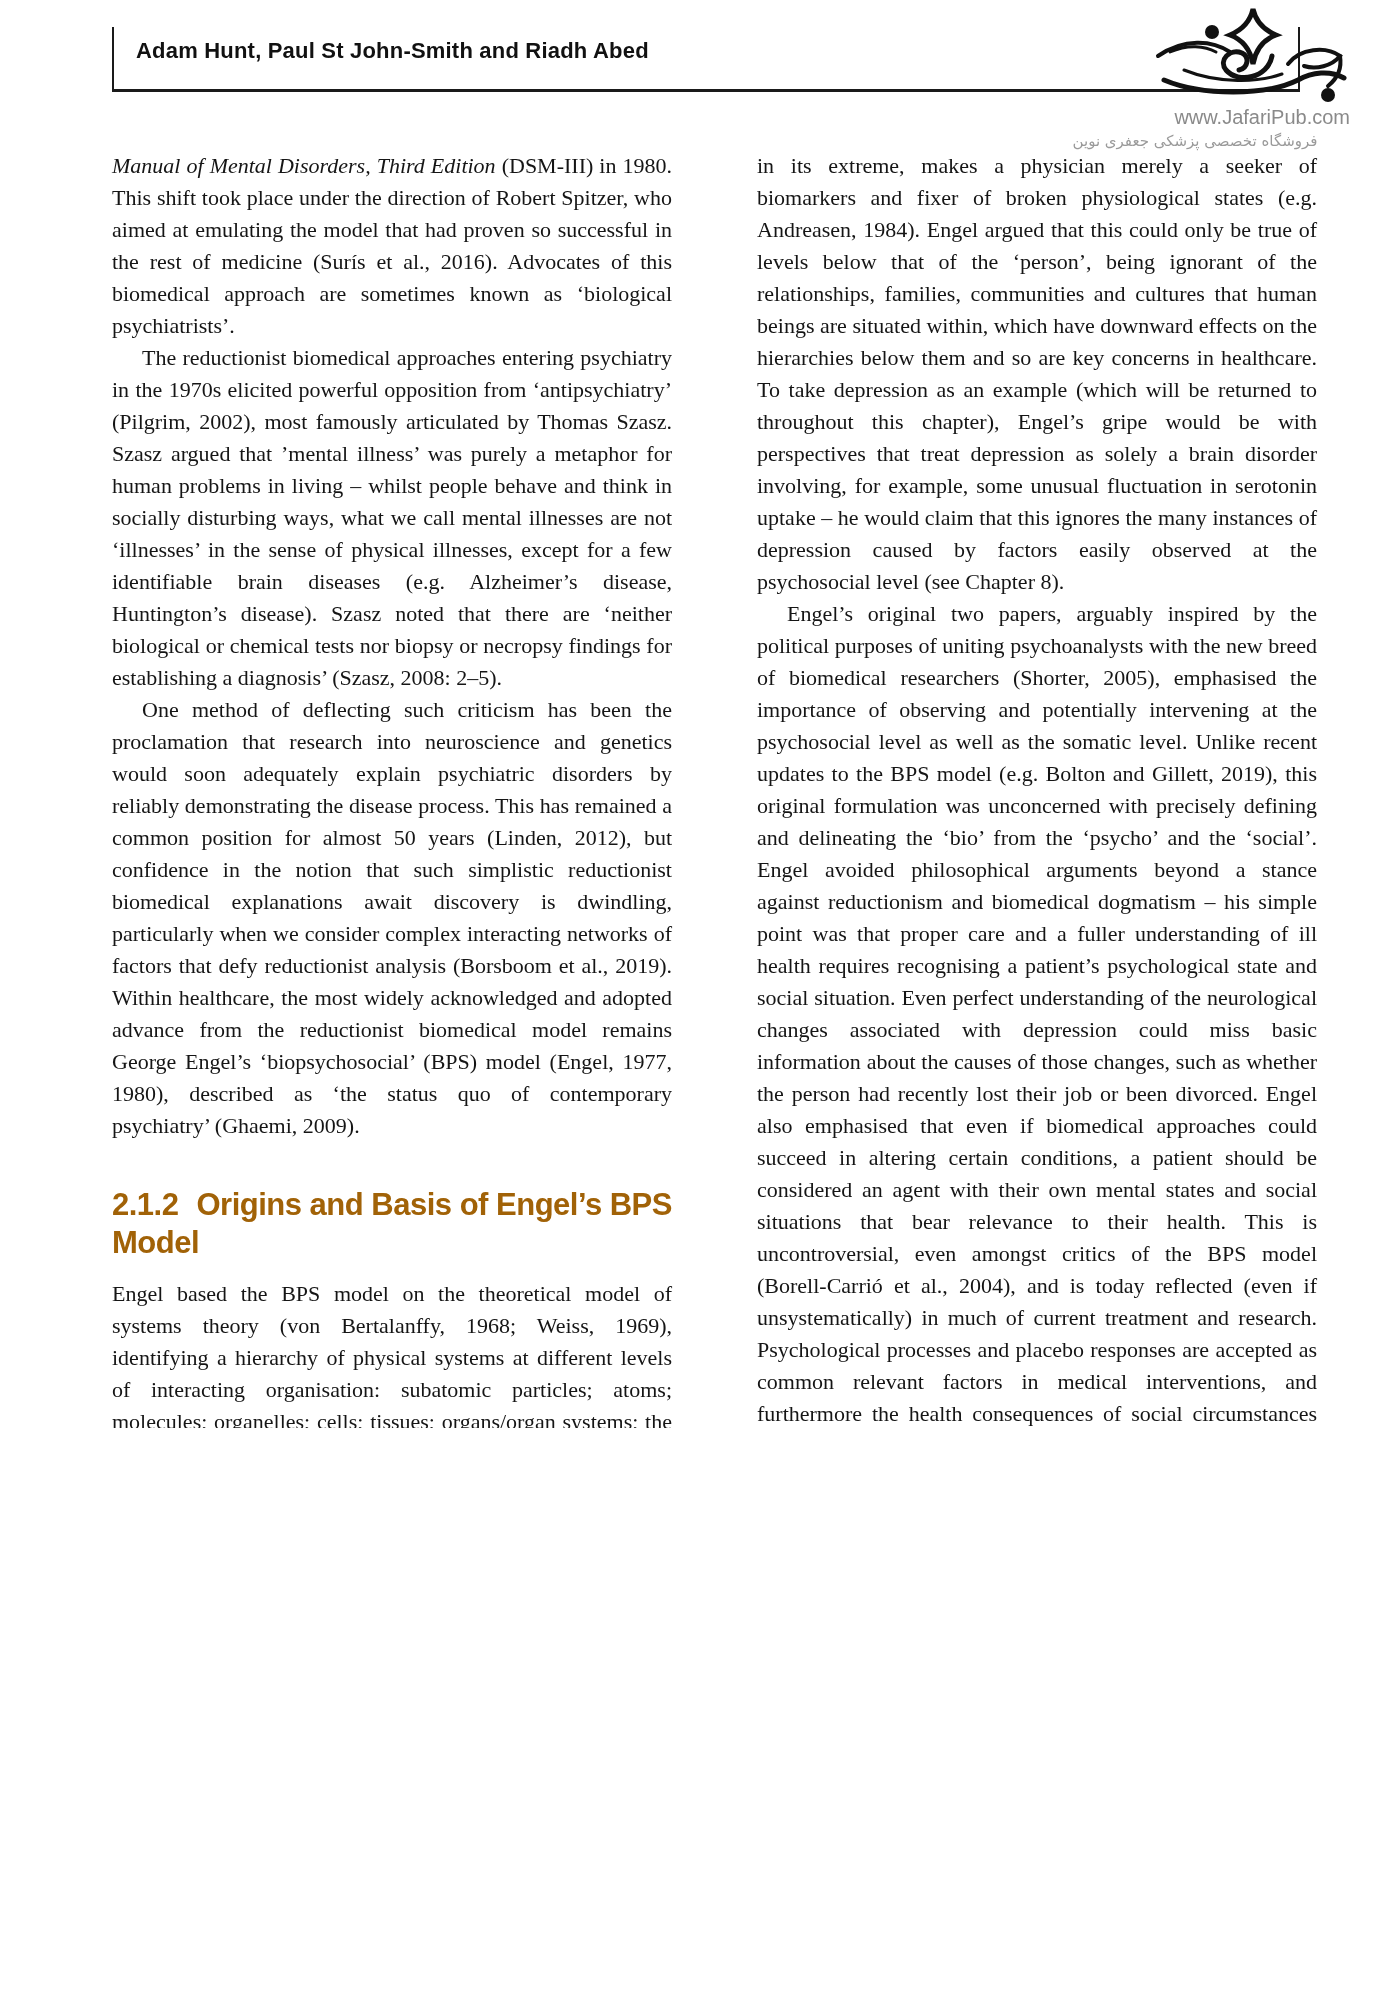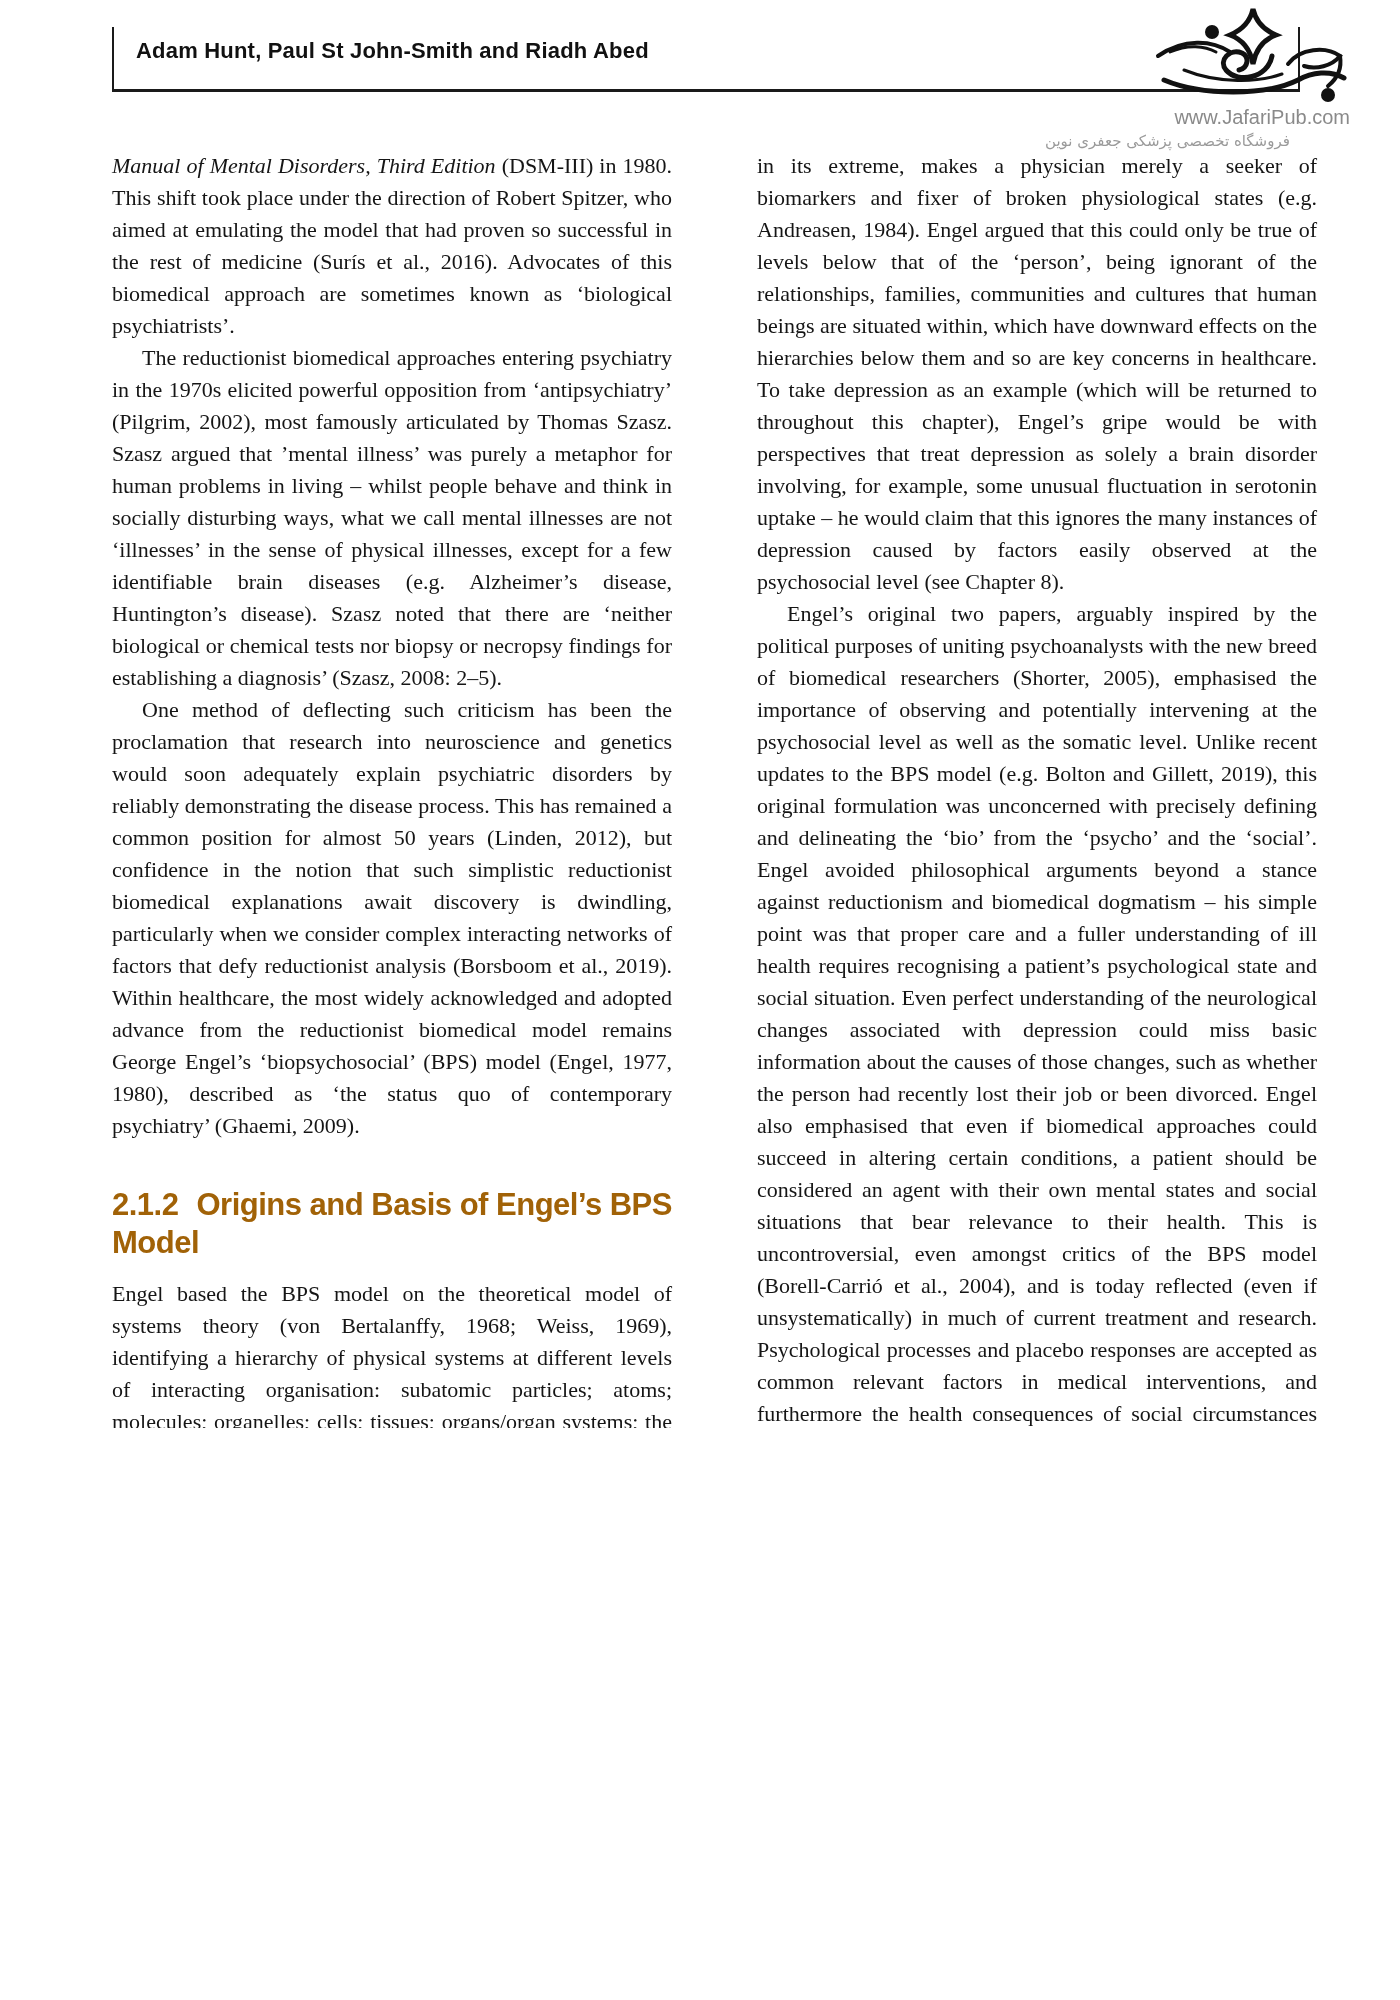--- a/index.html
+++ b/index.html
@@ -25,21 +25,21 @@
   }
   #logo-box{position:absolute;left:1150px;top:6px;width:200px;height:102px;}
   #site-url{
     position:absolute;left:1150px;top:106px;width:200px;
     text-align:right;
     font-family:"Liberation Sans",sans-serif;
     font-size:20px;color:#8a8a8a;
   }
   #fa-tagline{
     position:absolute;right:55px;top:132px;width:300px;
-    text-align:left;direction:rtl;
+    text-align:center;direction:rtl;
     font-family:"DejaVu Sans",sans-serif;
     font-size:15px;color:#9a9a9a;
   }
   
   .col{
     position:absolute;top:150px;width:560px;
     font-family:"Liberation Serif","DejaVu Serif",serif;
     font-size:22px;line-height:32px;
     text-align:justify;
     color:#151515;

